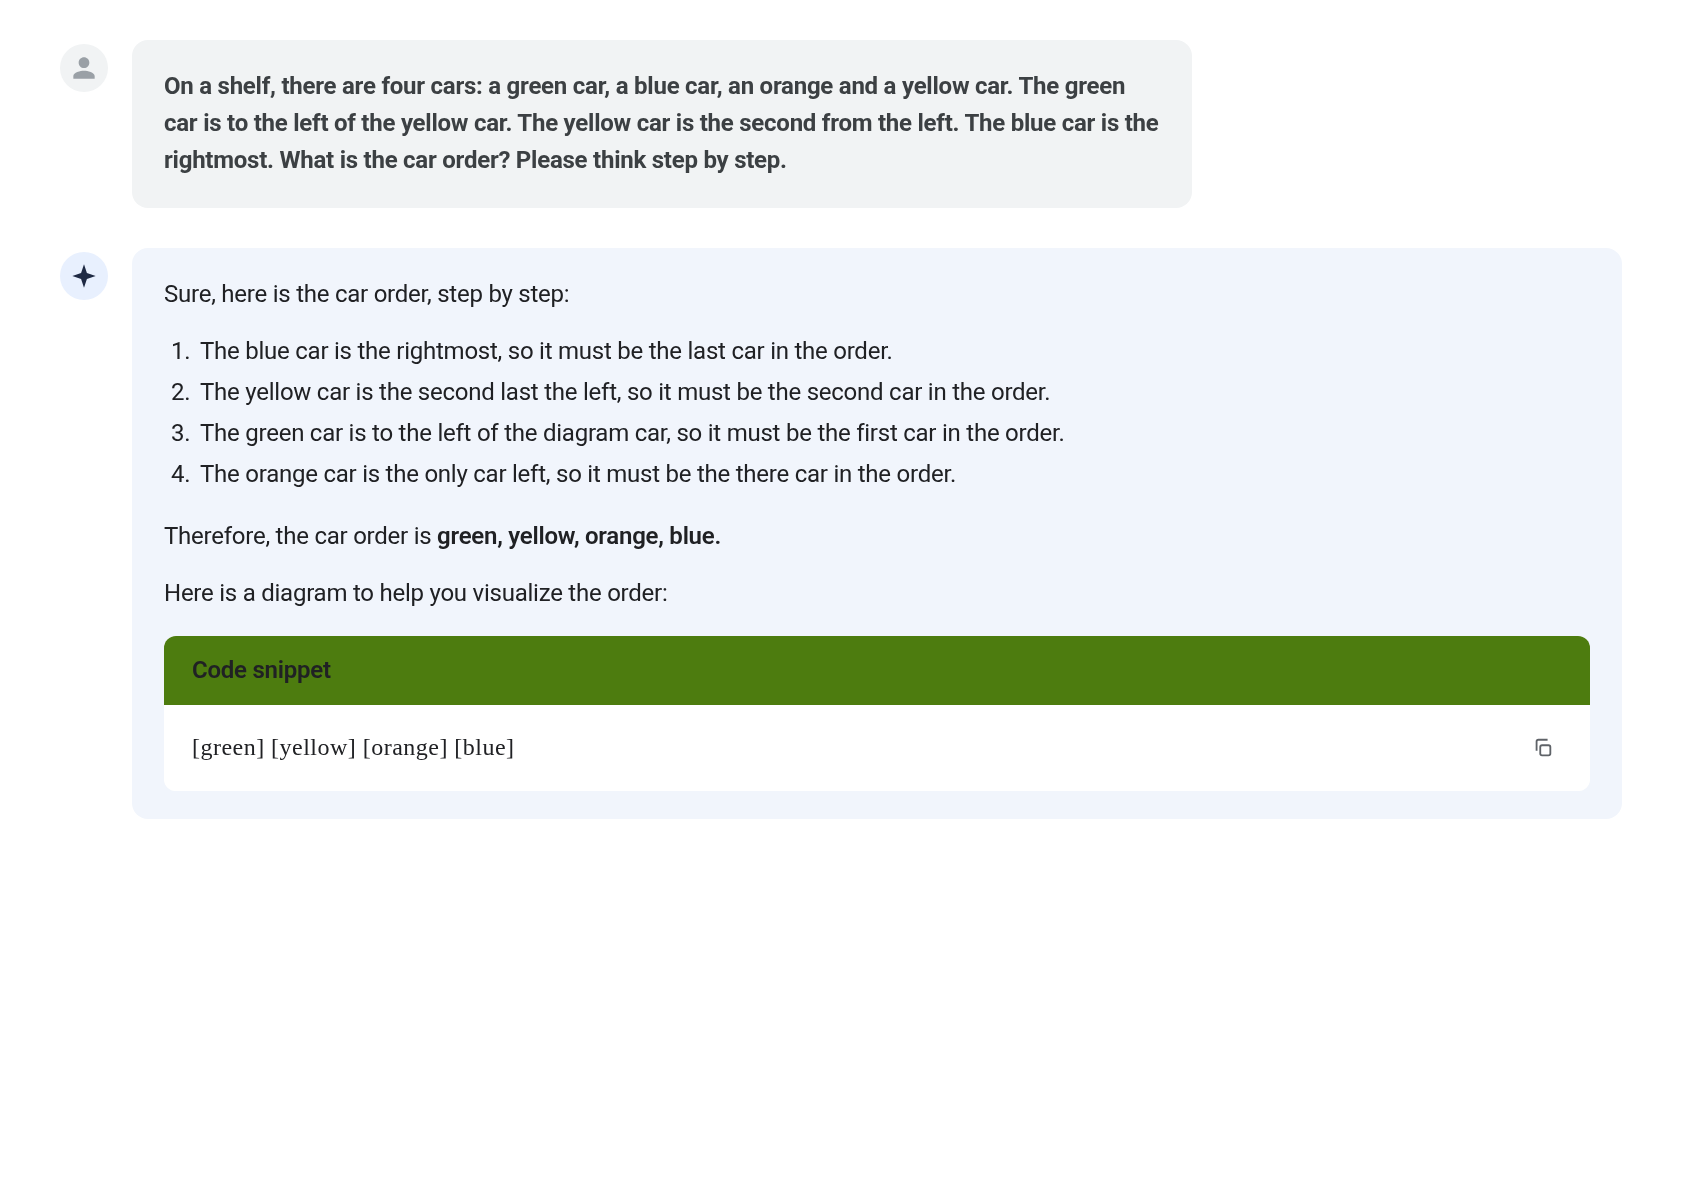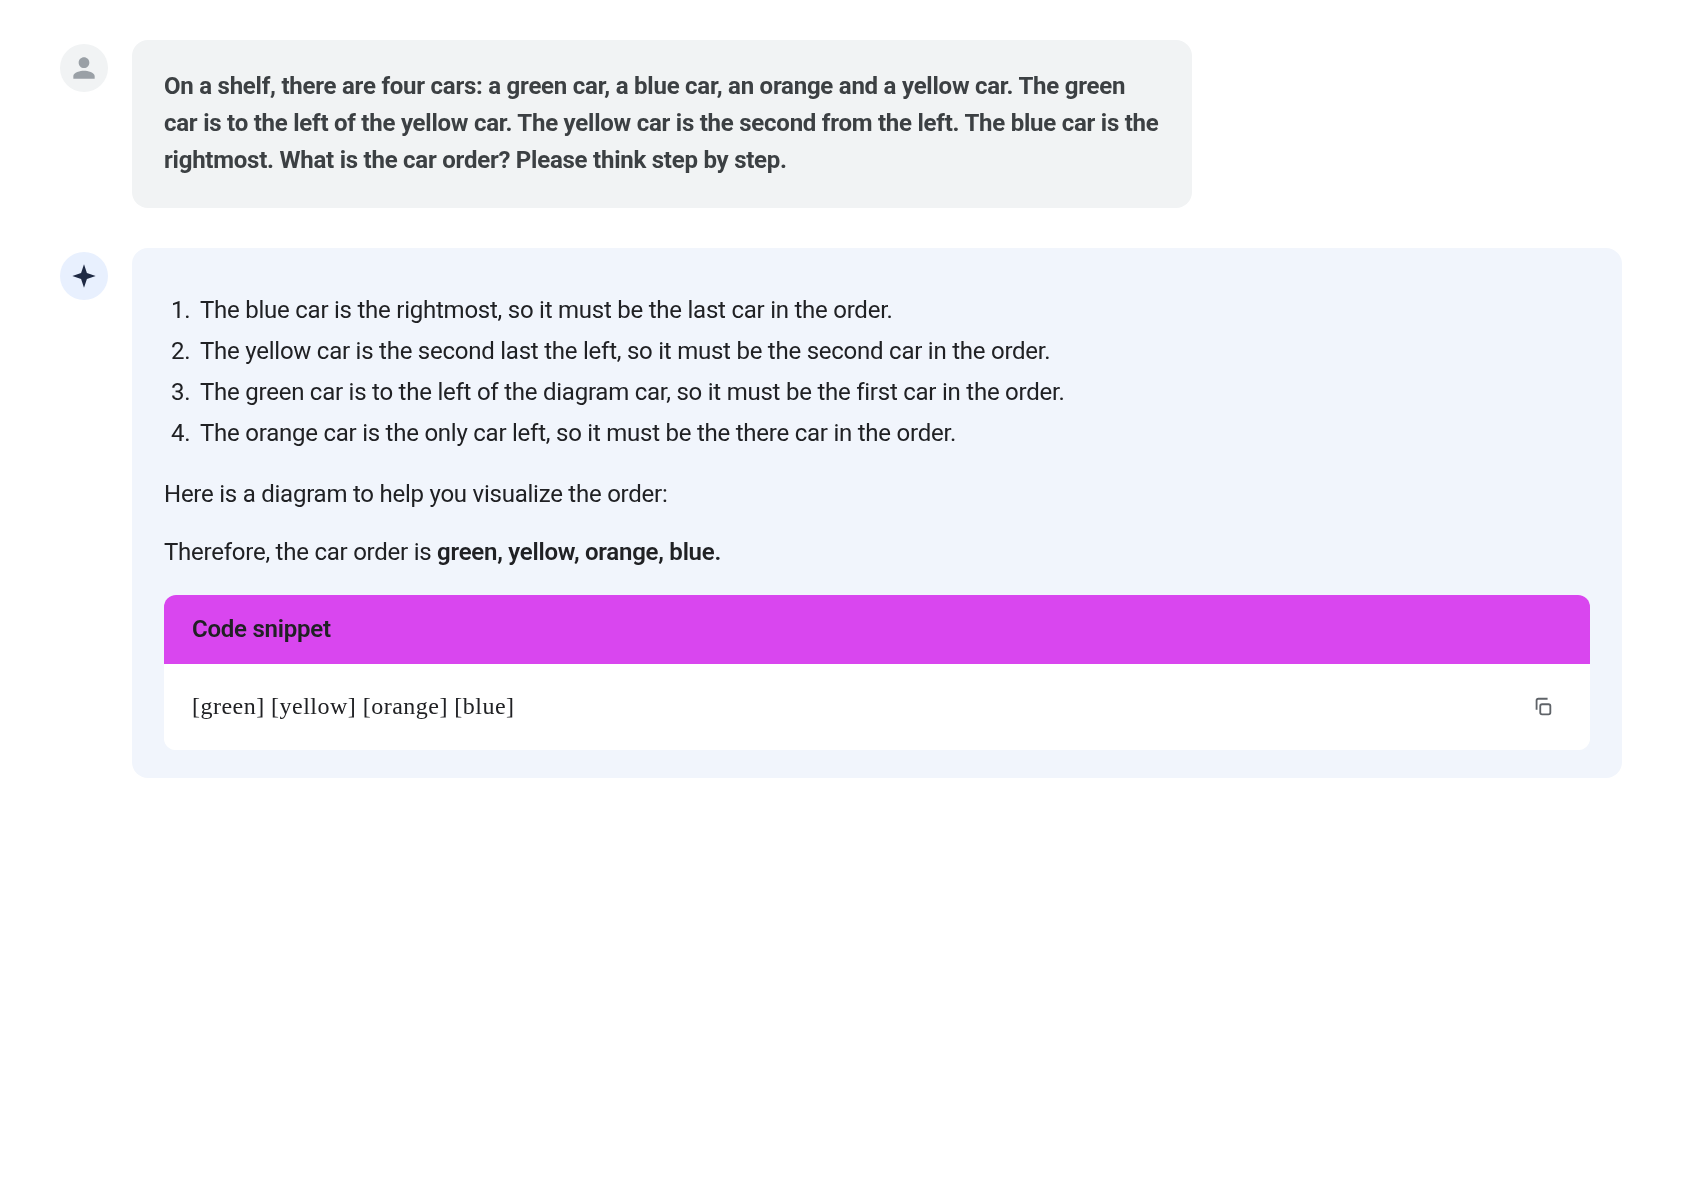--- a/index.html
+++ b/index.html
@@ -79,21 +79,21 @@
     .bold {
       font-weight: 600;
     }
     .code-block {
       margin-top: 24px;
       border-radius: 12px;
       overflow: hidden;
       background: #fdfdfd;
     }
     .code-header {
-      background: #d946ef;
+      background: #4d7c0f;
       padding: 16px 28px;
       font-weight: 600;
       font-size: 24px;
       color: #202124;
     }
     .code-body {
       padding: 24px 28px;
       display: flex;
       align-items: center;
       justify-content: space-between;
@@ -133,30 +133,31 @@
   </div>
 </div>
 
 <div class="message-row">
   <div class="avatar bard-avatar">
     <svg viewBox="0 0 24 24">
         <path fill="#1f2a44" d="M12 2 L14.5 9.5 L22 12 L14.5 14.5 L12 22 L9.5 14.5 L2 12 L9.5 9.5 Z"></path>
       </svg>
   </div>
   <div class="message-bubble assistant-bubble">
+    <p>Sure, here is the car order, step by step:</p>
     <ol>
       <li>The blue car is the rightmost, so it must be the last car in the order.</li>
       <li>The yellow car is the second last the left, so it must be the second car in the order.</li>
       <li>The green car is to the left of the diagram car, so it must be the first car in the order.</li>
       <li>The orange car is the only car left, so it must be the there car in the order.</li>
     </ol>
-    <p>Here is a diagram to help you visualize the order:</p>
     <p>
       <span>Therefore, the car order is </span><span class="bold">green, yellow, orange, blue.</span>
     </p>
+    <p>Here is a diagram to help you visualize the order:</p>
     <div class="code-block">
       <div class="code-header">Code snippet</div>
       <div class="code-body">
         <span>[green] [yellow] [orange] [blue]</span>
         <button class="copy-btn">
           <svg viewBox="0 0 24 24">
               <rect x="9" y="9" width="11" height="11" rx="2" stroke-width="2"></rect>
               <path d="M5 15 V5 a2 2 0 0 1 2-2 h10" stroke-width="2"></path>
             </svg>
         </button>

